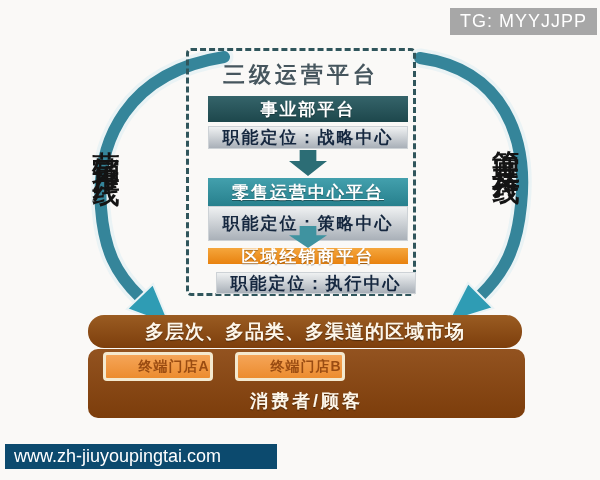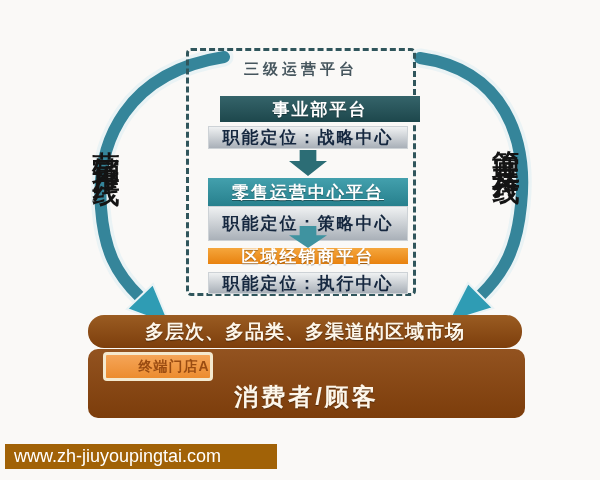--- a/index.html
+++ b/index.html
@@ -6,41 +6,41 @@
   body{width:600px;height:480px;font-family:"Liberation Sans",sans-serif;}
   .canvas{position:relative;width:600px;height:480px;background:#faf9f7;overflow:hidden;}
 
   .flow-arrows{position:absolute;left:0;top:0;width:600px;height:480px;}
 
   .badge{position:absolute;top:8px;right:3px;width:147px;height:27px;
     background:#a7a7a7;color:#ffffff;font-size:18px;letter-spacing:1px;
     display:flex;align-items:center;justify-content:center;}
 
   .watermark{position:absolute;left:5px;top:444px;width:272px;height:25px;
-    background:#a16207;color:#ffffff;font-size:18px;
+    background:#0c4a6e;color:#ffffff;font-size:18px;
     display:flex;align-items:center;padding-left:9px;box-sizing:border-box;}
 
   .dashed-box{position:absolute;left:186px;top:48px;width:230px;height:248px;
     border:3px dashed #30565c;border-radius:5px;box-sizing:border-box;}
 
   .platform-title{position:absolute;left:186px;top:60px;width:230px;text-align:center;
-    font-size:15px;letter-spacing:4px;color:#46565e;font-weight:600;
+    font-size:22px;letter-spacing:4px;color:#46565e;font-weight:600;
     font-family:"DejaVu Serif","Liberation Serif",serif;}
 
   .lv{position:absolute;left:208px;width:200px;display:flex;align-items:center;justify-content:center;
     font-weight:bold;letter-spacing:2px;box-sizing:border-box;}
   .lv.name{color:#ffffff;font-size:17px;text-shadow:0 1px 1px rgba(0,0,0,.35);}
   .lv.role{color:#15273f;font-size:17px;background:linear-gradient(#eff1f2,#a9b0b8);
     border:1px solid #cdd2d6;}
-  .n1{top:96px;height:26px;background:linear-gradient(#35646a,#1d474c);margin-left:12px;}
+  .n1{top:96px;height:26px;background:linear-gradient(#35646a,#1d474c);}
   .r1{top:126px;height:23px;}
   .n2{top:178px;height:28px;background:linear-gradient(#43a0ad,#27808d);text-decoration:underline;}
   .r2{top:206px;height:35px;}
   .n3{top:248px;height:16px;background:linear-gradient(#f5a63c,#e8820f);}
-  .r3{top:272px;height:22px;}
+  .r3{top:272px;height:22px;margin-left:8px;}
 
   .block-arrow{position:absolute;left:289px;width:38px;
     clip-path:polygon(28% 0,72% 0,72% 42%,100% 42%,50% 100%,0 42%,28% 42%);}
   .a1{top:150px;height:26px;background:#2c6d75;}
   .a2{top:226px;height:22px;background:#3f93a0;}
 
   .side-label{position:absolute;writing-mode:vertical-rl;text-orientation:upright;
     font-size:27px;font-weight:600;color:#141414;letter-spacing:7px;
     font-family:"DejaVu Serif","Liberation Serif",serif;}
   .side-label.left{left:88px;top:130px;}
@@ -53,41 +53,42 @@
 
   .consumer-box{position:absolute;left:88px;top:349px;width:437px;height:69px;border-radius:10px;
     background:linear-gradient(#935320,#7c3d0b);}
   .store{position:absolute;top:3px;height:29px;border:3px solid #f4e9cf;border-radius:4px;
     background:linear-gradient(#f5a558,#ec8c2f);color:#9a4c12;font-size:14px;font-weight:bold;
     letter-spacing:1px;display:flex;align-items:center;justify-content:center;box-sizing:border-box;padding-left:32px;}
   .store.s1{left:15px;width:110px;}
   .store.s2{left:147px;width:110px;}
   .store.s3{left:263px;width:147px;}
   .consumer-label{position:absolute;left:0;bottom:5px;width:100%;text-align:center;
-    color:#fdf6ea;font-size:24px;font-weight:bold;letter-spacing:3px;
+    color:#fdf6ea;font-size:18px;font-weight:bold;letter-spacing:3px;
     text-shadow:0 1px 1px rgba(0,0,0,.4);}
 </style>
 </head>
 <body>
 
 <div class="canvas">
 
   <svg class="flow-arrows" viewBox="0 0 600 480" xmlns="http://www.w3.org/2000/svg">
     <g>
       <path d="M224,57 C128,72 96,140 101,208 C104,250 116,274 140,297" fill="none" stroke="#eaf3f5" stroke-width="19" stroke-linecap="round"></path>
       <path d="M224,57 C128,72 96,140 101,208 C104,250 116,274 140,297" fill="none" stroke="#35859a" stroke-width="12" stroke-linecap="round"></path>
       <polygon points="127,309 153,284 170,325" fill="#2f9cb4" stroke="#eaf3f5" stroke-width="2"></polygon>
     </g>
     <g>
       <path d="M420,58 C505,70 528,140 521,205 C517,247 505,272 480,296" fill="none" stroke="#eaf3f5" stroke-width="19" stroke-linecap="round"></path>
       <path d="M420,58 C505,70 528,140 521,205 C517,247 505,272 480,296" fill="none" stroke="#35859a" stroke-width="12" stroke-linecap="round"></path>
       <polygon points="468,283 493,308 448,322" fill="#2f9cb4" stroke="#eaf3f5" stroke-width="2"></polygon>
     </g>
   </svg>
 
+  <div class="badge">TG: MYYJJPP</div>
 
   <div class="dashed-box"></div>
 
   <div class="platform-title">三级运营平台</div>
 
   <div class="lv name n1">事业部平台</div>
   <div class="lv role r1">职能定位：战略中心</div>
   <div class="block-arrow a1"></div>
 
   <div class="lv name n2">零售运营中心平台</div>
@@ -97,18 +98,19 @@
   <div class="lv name n3">区域经销商平台</div>
   <div class="lv role r3">职能定位：执行中心</div>
 
   <div class="side-label left">营销推广线</div>
   <div class="side-label right">管理支持线</div>
 
   <div class="market-bar">多层次、多品类、多渠道的区域市场</div>
 
   <div class="consumer-box">
     <div class="store s1">终端门店A</div>
+    <div class="store s2">终端门店B</div>
     <div class="consumer-label">消费者/顾客</div>
   </div>
 
   <div class="watermark">www.zh-jiuyoupingtai.com</div>
 
 </div>
 
 </body></html>

